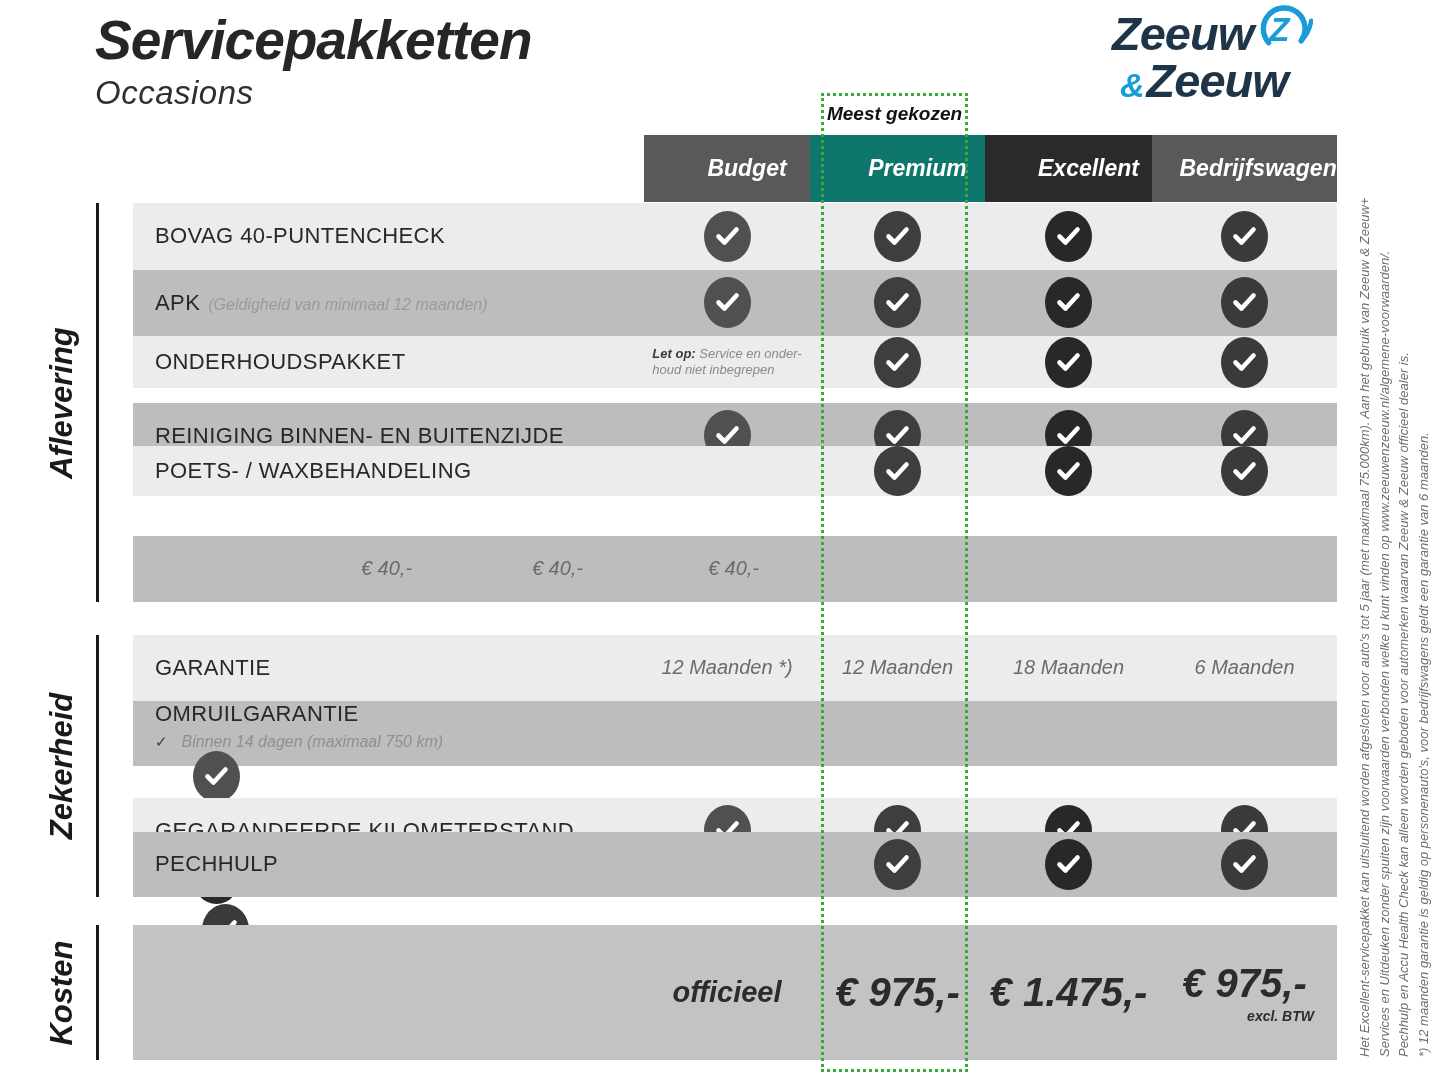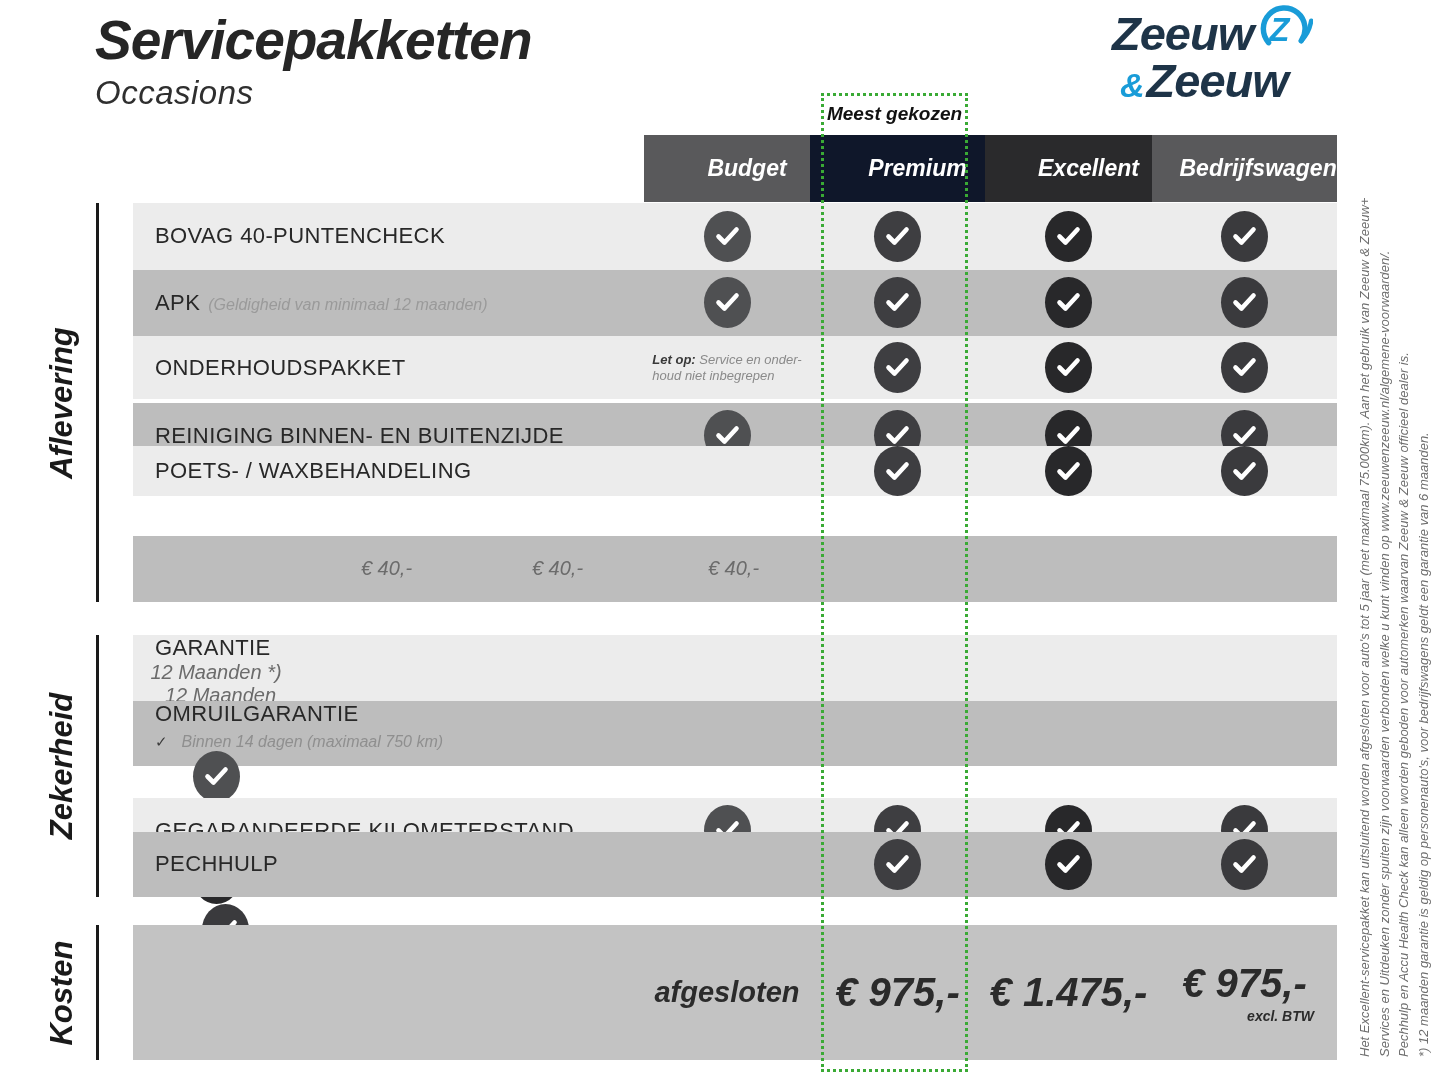--- a/index.html
+++ b/index.html
@@ -110,21 +110,21 @@
         </svg>
       </span>
     </div>
     <div class="logo-line2">
       <span class="logo-amp">&amp;</span>
       <span class="logo-word">Zeeuw</span>
     </div>
   </div>
 
   <div class="colhead" style="left: 644px; width: 166px; background: rgb(89, 89, 91);">Budget</div>
-  <div class="colhead" style="left: 810px; width: 175px; background: #0f172a;">Premium</div>
+  <div class="colhead" style="left: 810px; width: 175px; background: #0f766e;">Premium</div>
   <div class="colhead" style="left: 985px; width: 167px; background: rgb(42, 42, 44);">Excellent</div>
   <div class="colhead" style="left: 1152px; width: 185px; background: rgb(89, 89, 91);">Bedrijfswagens</div>
 
   <div id="table-body">
       <div class="row light" style="top: 203px; height: 66.5px;">
         <div class="lblcell">
           <div class="rowlabel">BOVAG 40-PUNTENCHECK</div>
         </div>
         <div class="cell" style="width: 166px;">
           <span class="check-circle" style="background: rgb(79, 80, 82);">
@@ -181,21 +181,21 @@
           </span>
         </div>
         <div class="cell" style="width: 185px;">
           <span class="check-circle" style="background: rgb(58, 58, 61);">
             <svg width="25" height="21" viewBox="0 0 25 21">
               <path d="M3.5 10.5 L9.5 16.5 L21.5 3.5" stroke="#ffffff" stroke-width="4.6" fill="none" stroke-linecap="round" stroke-linejoin="round"></path>
             </svg>
           </span>
         </div>
       </div>
-      <div class="row light" style="top: 336px; height: 63px;">
+      <div class="row light" style="top: 336px; height: 52px;">
         <div class="lblcell">
           <div class="rowlabel">ONDERHOUDSPAKKET</div>
         </div>
         <div class="cell" style="width: 166px;">
           <div style="font-size: 13px; line-height: 16px; text-align: left; color: rgb(138, 138, 138); font-style: italic;">
             <div><span style="font-weight: bold; color: rgb(58, 58, 58);">Let op: </span>Service en onder-</div>
             <div>houd niet inbegrepen</div>
           </div>
         </div>
         <div class="cell" style="width: 175px;">
@@ -285,21 +285,21 @@
         <div class="cell" style="width: 175px;">
           <span class="valtext">€ 40,-</span>
         </div>
         <div class="cell" style="width: 167px;">
           <span class="valtext">€ 40,-</span>
         </div>
         <div class="cell" style="width: 185px;">
           <span class="valtext">€ 40,-</span>
         </div>
       </div>
-      <div class="row light" style="top: 635px; height: 65.5px; flex-direction: column;">
+      <div class="row light" style="top: 635px; height: 65.5px;">
         <div class="lblcell">
           <div class="rowlabel">GARANTIE</div>
         </div>
         <div class="cell" style="width: 166px;">
           <span class="valtext">12 Maanden *)</span>
         </div>
         <div class="cell" style="width: 175px;">
           <span class="valtext">12 Maanden</span>
         </div>
         <div class="cell" style="width: 167px;">
@@ -399,21 +399,21 @@
           <span class="check-circle" style="background: rgb(58, 58, 61);">
             <svg width="25" height="21" viewBox="0 0 25 21">
               <path d="M3.5 10.5 L9.5 16.5 L21.5 3.5" stroke="#ffffff" stroke-width="4.6" fill="none" stroke-linecap="round" stroke-linejoin="round"></path>
             </svg>
           </span>
         </div>
       </div>
       <div class="row kosten" style="top: 925px; height: 135px;">
         <div class="lblcell"></div>
         <div class="cell" style="width: 166px;">
-          <span class="price small">afgesloten</span>
+          <span class="price small">officieel</span>
         </div>
         <div class="cell" style="width: 175px;">
           <span class="price">€ 975,-</span>
         </div>
         <div class="cell" style="width: 167px;">
           <span class="price">€ 1.475,-</span>
         </div>
         <div class="cell" style="width: 185px;">
           <span class="price">€ 975,-</span>
           <span class="price-sub">excl. BTW</span>

